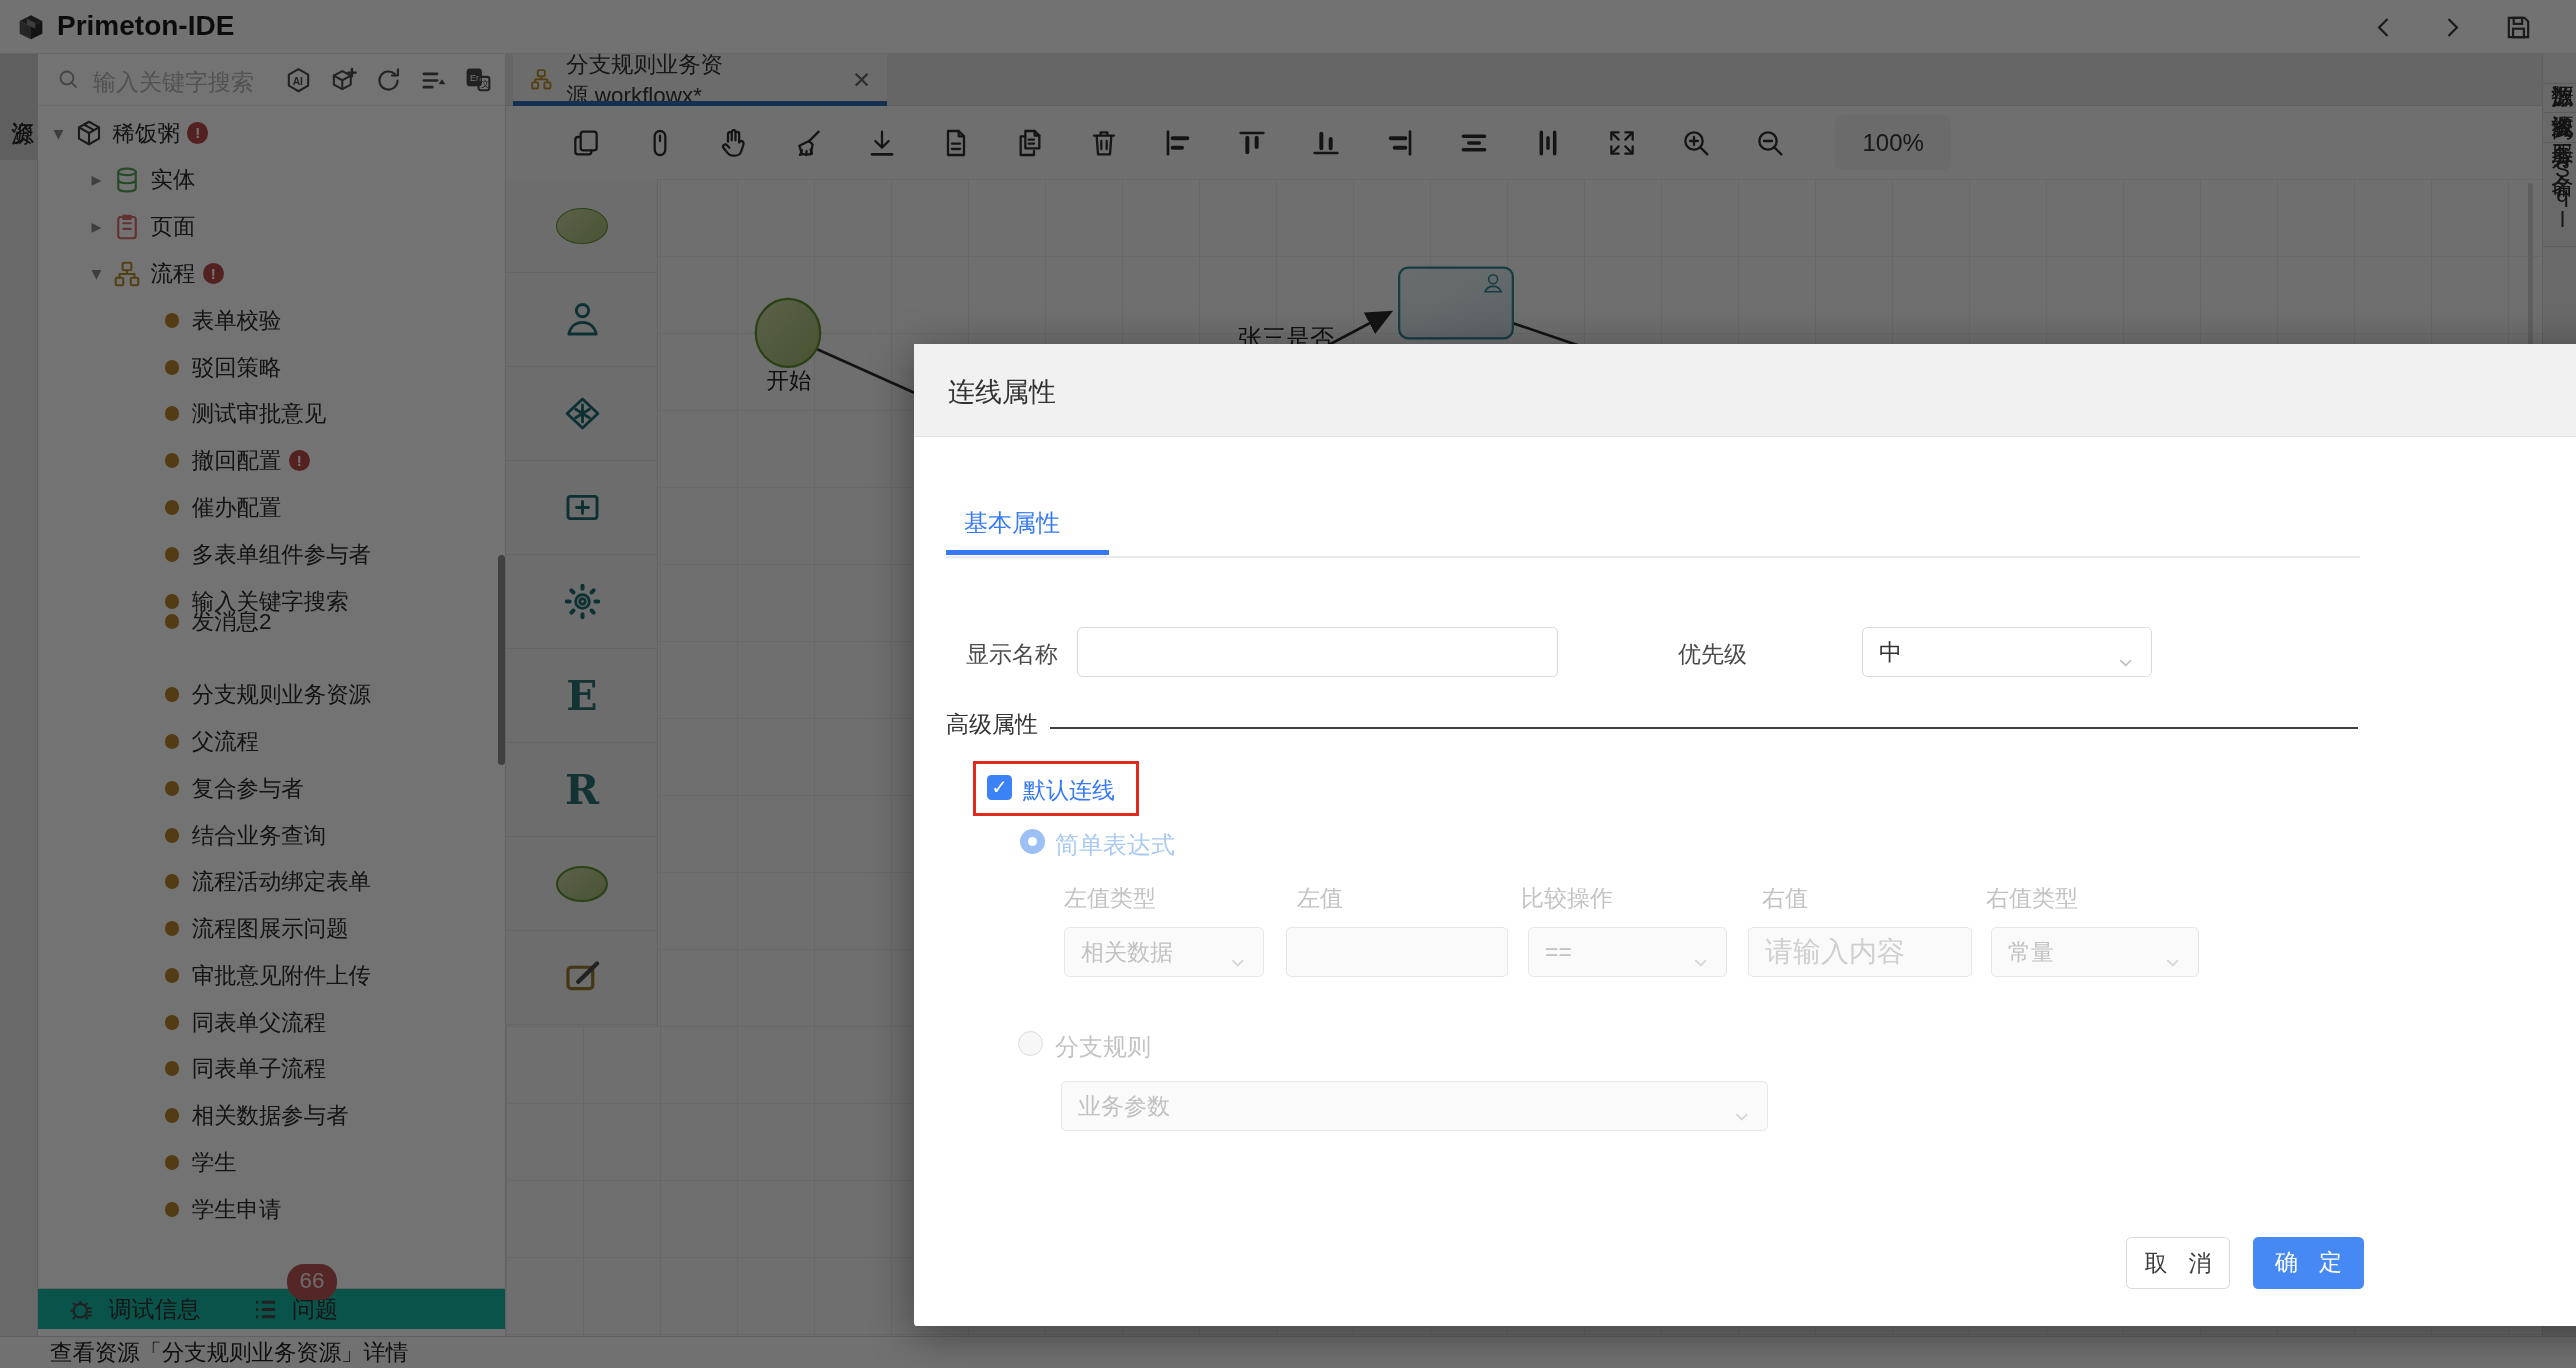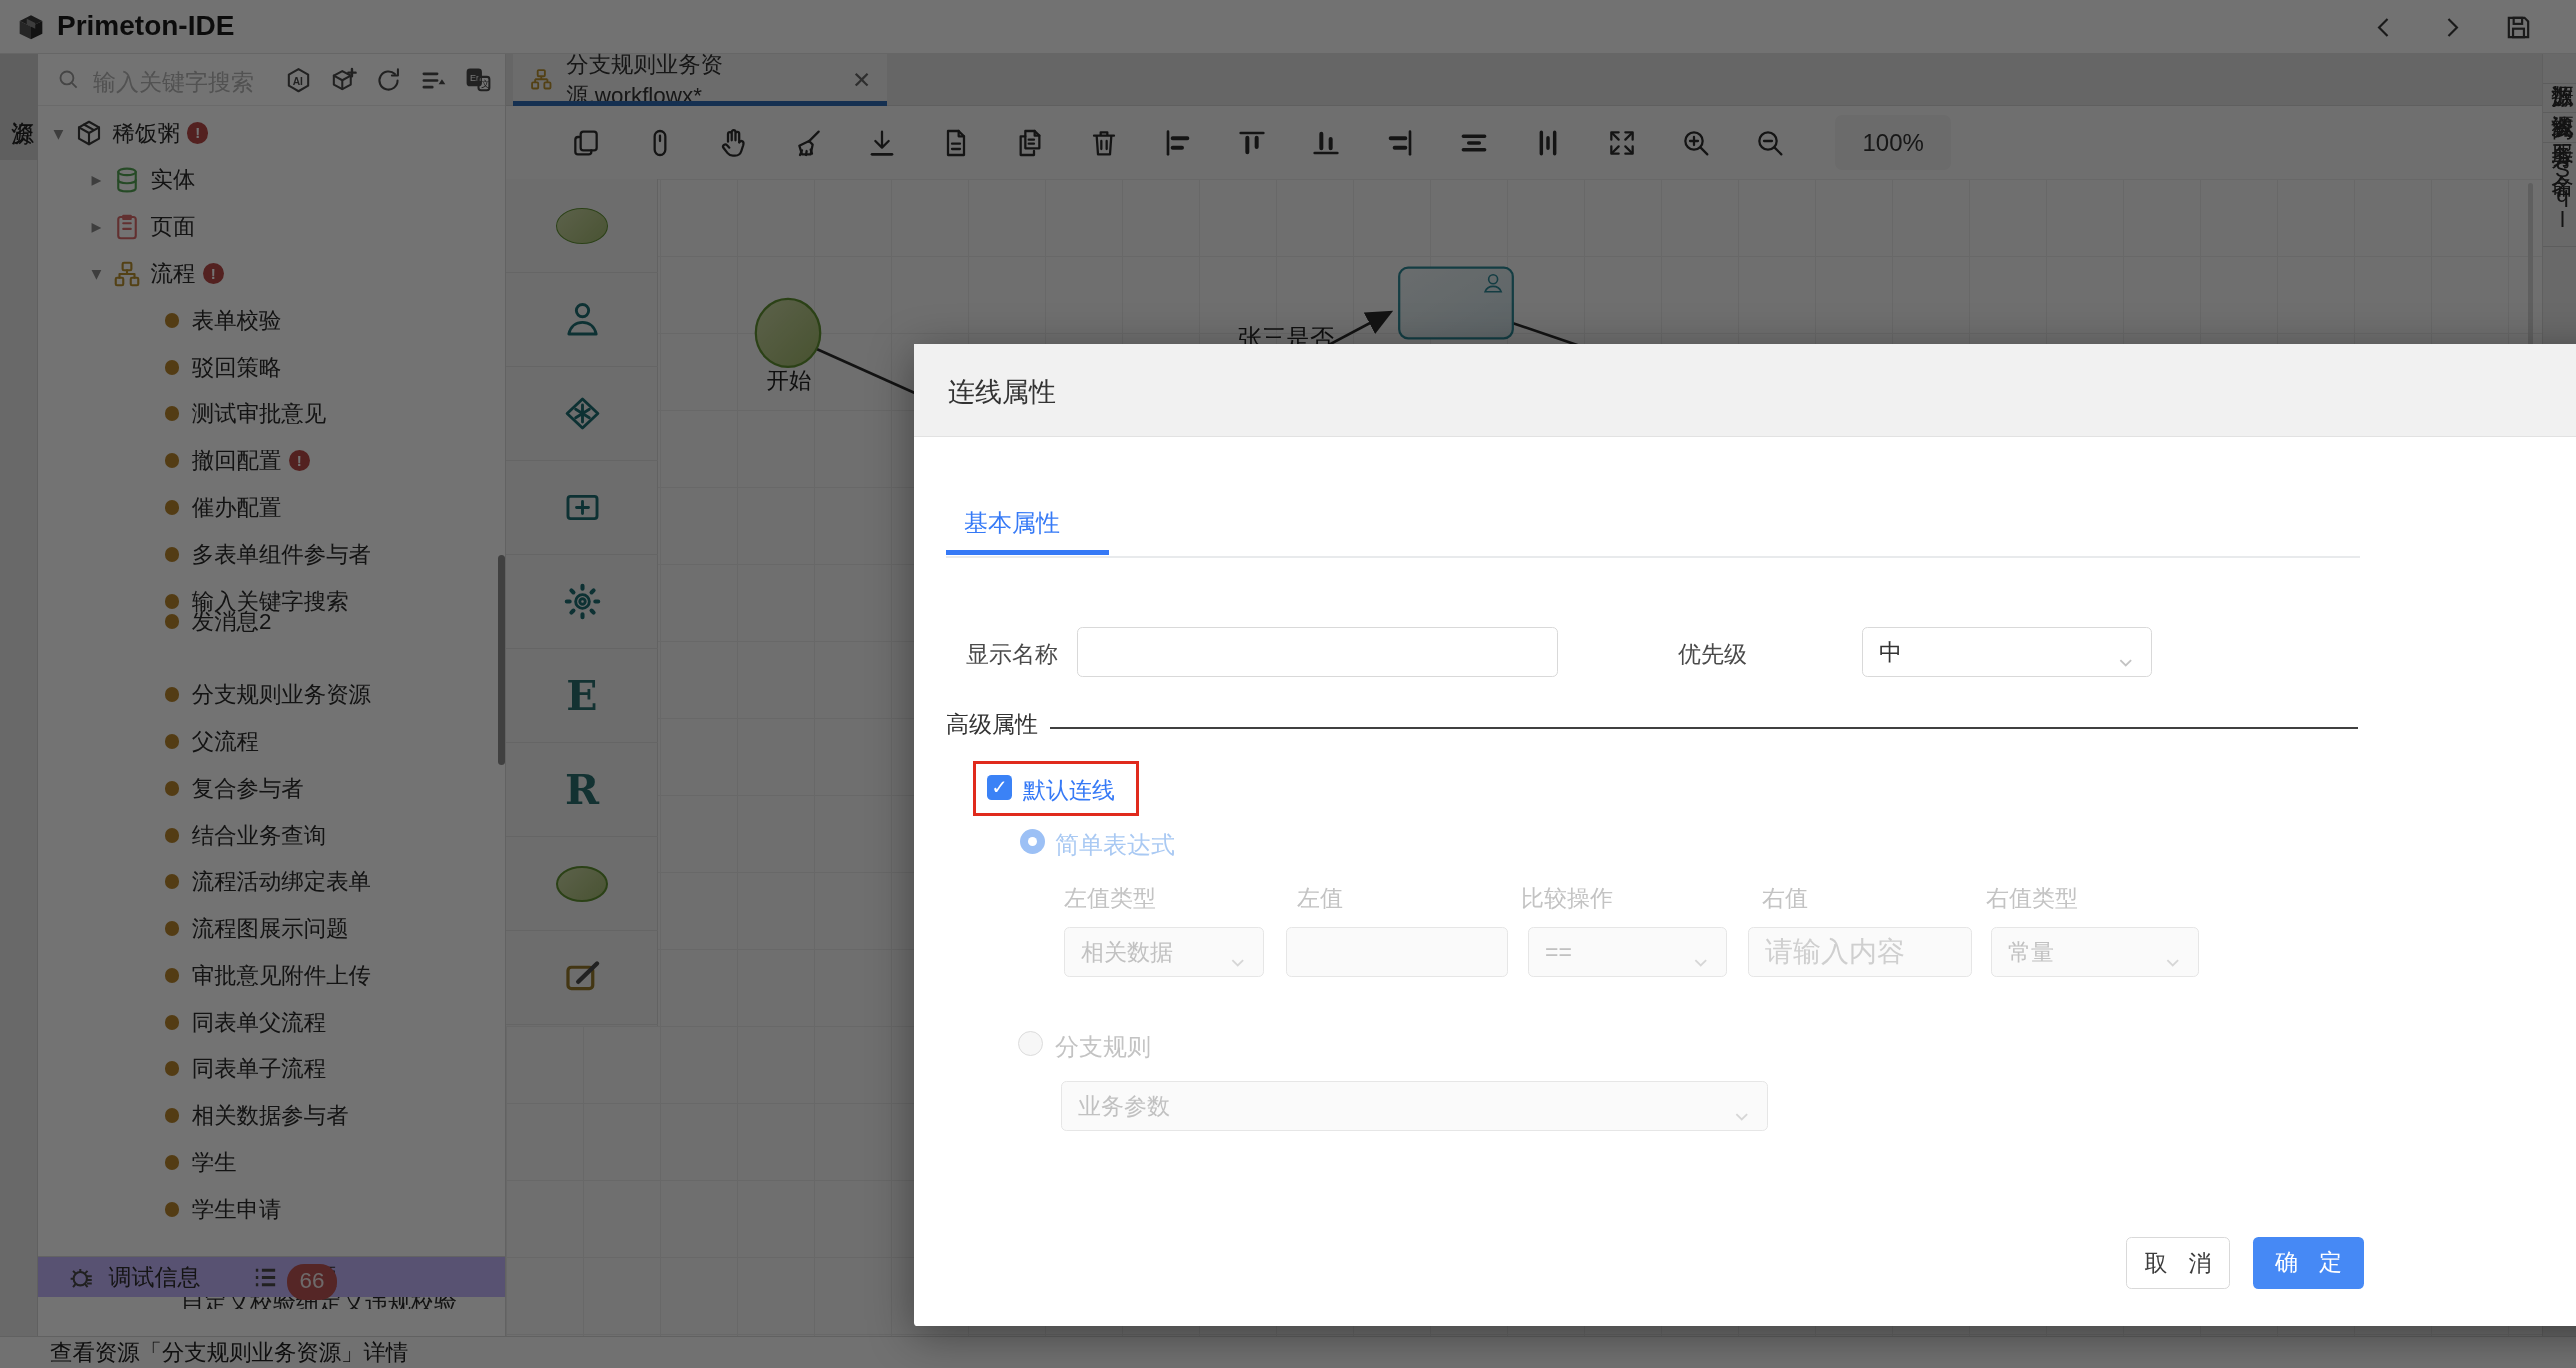--- a/index.html
+++ b/index.html
@@ -32,21 +32,21 @@
   .hdr-icons .ic { width:29px; height:29px; cursor:pointer; }
   .tree { position:absolute; left:0; top:52px; right:0; height:1199px; overflow:hidden; }
   .trow { position:absolute; left:0; height:47px; right:0; display:flex; align-items:center;
     font-size:22.4px; color:#2c2c2c; cursor:pointer; white-space:nowrap; }
   .trow .caret { width:23px; font-size:19.7px; color:#8a8a8a; text-align:center; flex:none; }
   .trow .nico { width:30px; height:30px; margin:0 9px 0 3.6px; flex:none; }
   .trow .dot { width:14.3px; height:14.3px; border-radius:50%; background:#b8862d; margin:0 12.5px 0 0; flex:none; }
   .errbadge { width:21.5px; height:21.5px; border-radius:50%; background:#b94a48; color:#fff; font-size:15px;
     font-weight:700; text-align:center; line-height:21.5px; margin-left:7.2px; flex:none; }
   .side-scroll { position:absolute; left:460px; top:501px; width:7.2px; height:210px; background:#8f8f8f; border-radius:3.6px; }
-  .bottom-bar { position:absolute; left:0; right:0; bottom:39px; height:41px; background:#c4b5fd;
+  .bottom-bar { position:absolute; left:0; right:0; bottom:7px; height:41px; background:#14b8a6;
     border-top:0.9px solid #dcdcdc; display:flex; align-items:center; gap:50px; padding-left:29px; }
   .bottom-item { display:flex; align-items:center; gap:12.5px; font-size:23px; color:#2f2f2f; cursor:pointer; }
   .bottom-item .ic { width:29px; height:29px; color:#4a4a4a; }
   .clip-row { position:absolute; left:143px; top:1233px; height:21.5px; overflow:hidden; font-size:23px;
     color:#2c2c2c; white-space:nowrap; }
   .count-badge { position:absolute; left:249px; bottom:36px; min-width:50px; height:36px; border-radius:17px;
     background:#bd5555; color:#f4eaea; font-size:22.4px; text-align:center; line-height:34px; padding:0 9px; z-index:5; }
 
   
   .editor { position:absolute; left:506px; top:54px; width:2036px; bottom:32px; background:#f6f6f6; }

